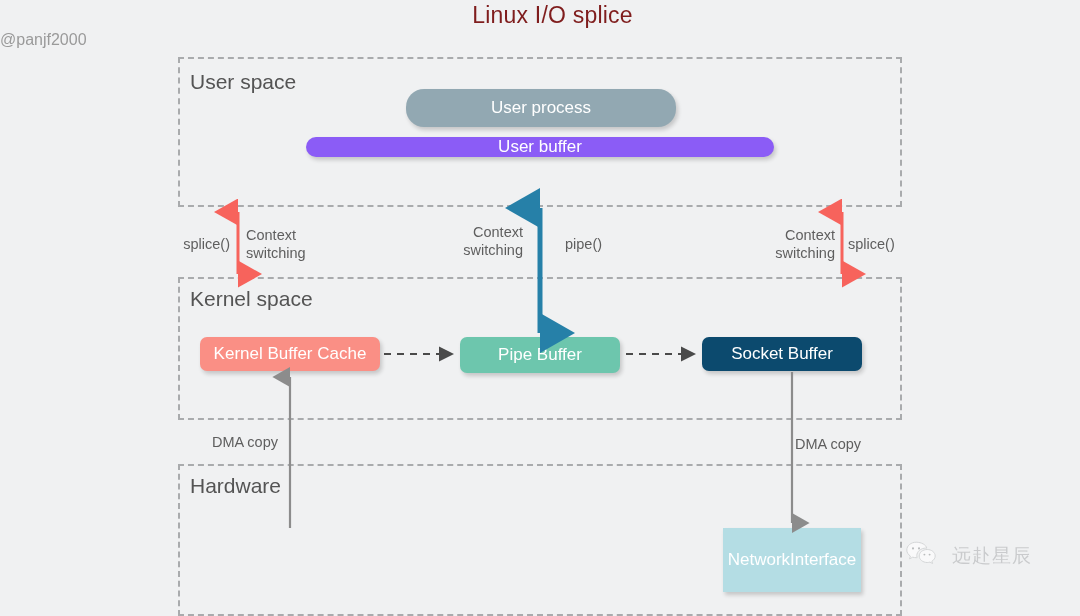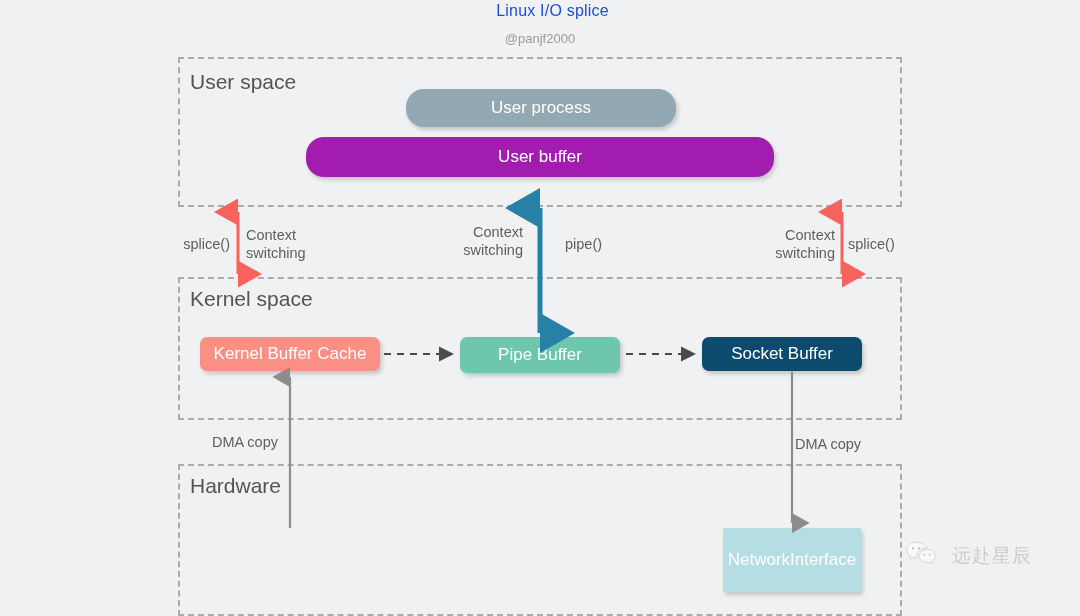--- a/index.html
+++ b/index.html
@@ -18,31 +18,30 @@
   .canvas {
     position: absolute;
     inset: 0;
   }
   
   .title {
     position: absolute;
     left: 0; right: 0;
     top: 2px;
     text-align: center;
-    font-size: 16px;
-    color: #1d4ed8;
+    font-size: 23px;
+    color: #7f1d1d;
     letter-spacing: 0.2px;
     margin-left: 25px;
   }
   .subtitle {
     position: absolute;
     left: 0; right: 0;
     top: 31px;
-    text-align: center;
-    font-size: 13px;
+    font-size: 16px;
     color: #9a9a9a;
   }
   
   .region {
     position: absolute;
     border: 2px dashed #a9abad;
     box-sizing: border-box;
     background: transparent;
   }
   .region-label {
@@ -106,21 +105,21 @@
   <div class="title">Linux I/O splice</div>
   <div class="subtitle">@panjf2000</div>
 
   <div class="region" style="left:178px; top:57px; width:724px; height:150px;"></div>
   <div class="region-label" style="left:190px; top:70px;">User space</div>
 
   <div class="node rounded-lg" style="left:406px; top:89px; width:270px; height:38px; background:#92a8b2;">
     <span>User process</span>
   </div>
 
-  <div class="node rounded-lg" style="left:306px; top:137px; width:468px; height:40px; background:#a21caf;">
+  <div class="node rounded-lg" style="left:306px; top:137px; width:468px; height:20px; background:#8b5cf6;">
     <span>User buffer</span>
   </div>
 
   <div class="region" style="left:178px; top:277px; width:724px; height:143px;"></div>
   <div class="region-label" style="left:190px; top:287px;text-align:center;">Kernel space</div>
 
   <div class="node rounded" style="left:200px; top:337px; width:180px; height:34px; background:#fa8f85;">
     <span>Kernel Buffer Cache</span>
   </div>
 

